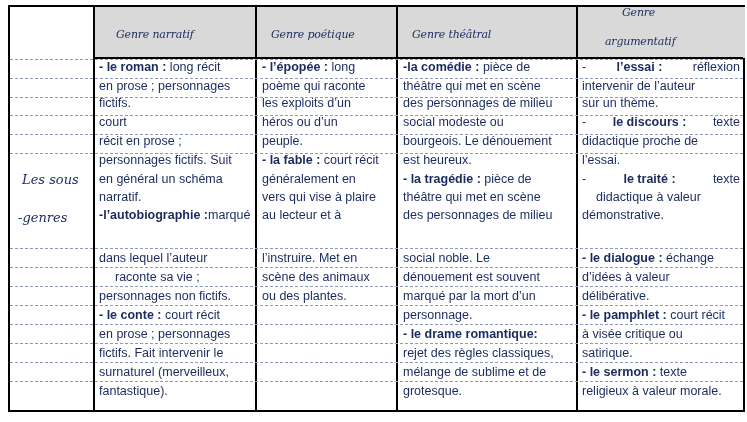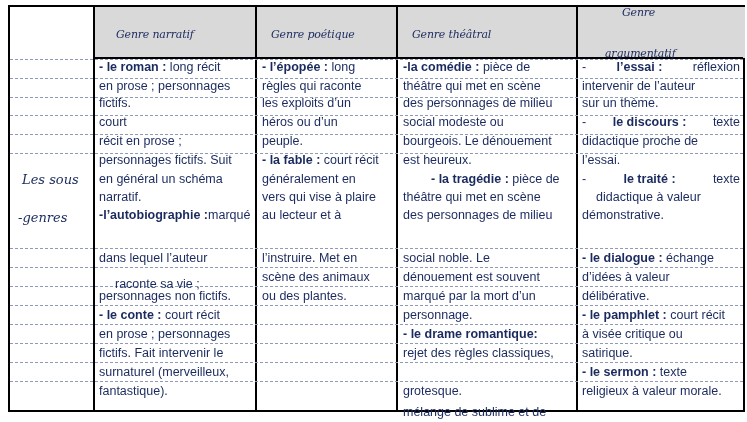--- a/index.html
+++ b/index.html
@@ -47,77 +47,77 @@
   <div class="dash" style="left:0;right:0;top:317px;"></div>
   <div class="dash" style="left:0;right:0;top:336px;"></div>
   <div class="dash" style="left:0;right:0;top:355px;"></div>
   <div class="dash" style="left:0;right:0;top:374px;"></div>
 </div>
 
 <div class="hdr" style="left:116px;top:28px;">Genre narratif</div>
 <div class="hdr" style="left:271px;top:28px;">Genre poétique</div>
 <div class="hdr" style="left:412px;top:28px;">Genre théâtral</div>
 <div class="hdr" style="left:622px;top:6px;">Genre</div>
-<div class="hdr" style="left:605px;top:35px;margin-top:12px;">argumentatif</div>
+<div class="hdr" style="left:605px;top:35px;">argumentatif</div>
 
 <div class="side" style="left:22px;top:163px;margin-top:9px;">Les sous</div>
 <div class="side" style="left:18px;top:210px;">-genres</div>
 
 <div class="line" style="left:99px;top:59px;"><b>- le roman :</b> <span>long récit</span></div>
 <div class="line" style="left:99px;top:78px;">en prose ; personnages</div>
 <div class="line" style="left:99px;top:95px;">fictifs.</div>
 <div class="line j" style="left:99px;top:114px;width:148px;">
     <span>court</span>
   </div>
 <div class="line" style="left:99px;top:133px;">récit en prose ;</div>
 <div class="line" style="left:99px;top:152px;">personnages fictifs. Suit</div>
 <div class="line" style="left:99px;top:171px;">en général un schéma</div>
 <div class="line" style="left:99px;top:189px;">narratif.</div>
 <div class="line j" style="left:99px;top:207px;width:148px;">
     <b>-l’autobiographie :</b>
     <span>marqué</span>
   </div>
 <div class="line" style="left:99px;top:250px;">dans lequel l’auteur</div>
-<div class="line" style="left:99px;top:276px;padding-left:16px;">raconte sa vie ;</div>
+<div class="line" style="left:99px;top:269px;padding-left:16px;">raconte sa vie ;</div>
 <div class="line" style="left:99px;top:288px;">personnages non fictifs.</div>
 <div class="line" style="left:99px;top:307px;"><b>- le conte :</b> <span>court récit</span></div>
 <div class="line" style="left:99px;top:326px;">en prose ; personnages</div>
 <div class="line" style="left:99px;top:345px;">fictifs. Fait intervenir le</div>
 <div class="line" style="left:99px;top:364px;">surnaturel (merveilleux,</div>
 <div class="line" style="left:99px;top:383px;">fantastique).</div>
 
 <div class="line" style="left:262px;top:59px;"><b>- l’épopée :</b> <span>long</span></div>
-<div class="line" style="left:262px;top:78px;">règles qui raconte</div>
+<div class="line" style="left:262px;top:78px;">poème qui raconte</div>
 <div class="line" style="left:262px;top:95px;">les exploits d’un</div>
 <div class="line" style="left:262px;top:114px;">héros ou d’un</div>
 <div class="line" style="left:262px;top:133px;">peuple.</div>
 <div class="line" style="left:262px;top:152px;"><b>- la fable :</b> <span>court récit</span></div>
 <div class="line" style="left:262px;top:171px;">généralement en</div>
 <div class="line" style="left:262px;top:189px;">vers qui vise à plaire</div>
 <div class="line" style="left:262px;top:207px;">au lecteur et à</div>
 <div class="line" style="left:262px;top:250px;">l’instruire. Met en</div>
 <div class="line" style="left:262px;top:269px;">scène des  animaux</div>
 <div class="line" style="left:262px;top:288px;">ou des plantes.</div>
 
 <div class="line" style="left:403px;top:59px;"><b>-la comédie :</b> <span>pièce de</span></div>
 <div class="line" style="left:403px;top:78px;">théâtre qui met en scène</div>
 <div class="line" style="left:403px;top:95px;">des personnages de milieu</div>
 <div class="line" style="left:403px;top:114px;">social modeste ou</div>
 <div class="line" style="left:403px;top:133px;">bourgeois. Le dénouement</div>
 <div class="line" style="left:403px;top:152px;">est heureux.</div>
-<div class="line" style="left:403px;top:171px;margin-left:28px;"><b>- la tragédie :</b> <span>pièce de</span></div>
+<div class="line" style="left:403px;top:171px;"><b>- la tragédie :</b> <span>pièce de</span></div>
 <div class="line" style="left:403px;top:189px;">théâtre qui met en scène</div>
 <div class="line" style="left:403px;top:207px;">des personnages de milieu</div>
 <div class="line" style="left:403px;top:250px;">social noble. Le</div>
 <div class="line" style="left:403px;top:269px;">dénouement est souvent</div>
 <div class="line" style="left:403px;top:288px;">marqué par la mort d’un</div>
 <div class="line" style="left:403px;top:307px;">personnage.</div>
 <div class="line" style="left:403px;top:326px;"><b>- le drame romantique:</b></div>
 <div class="line" style="left:403px;top:345px;">rejet des règles classiques,</div>
-<div class="line" style="left:403px;top:364px;margin-top:40px;">mélange de sublime et de</div>
+<div class="line" style="left:403px;top:364px;">mélange de sublime et de</div>
 <div class="line" style="left:403px;top:383px;">grotesque.</div>
 
 <div class="line j" style="left:582px;top:59px;width:158px;">
     <span>-</span>
     <b>l’essai :</b>
     <span>réflexion</span>
   </div>
 <div class="line" style="left:582px;top:78px;">intervenir de  l’auteur</div>
 <div class="line" style="left:582px;top:95px;">sur un thème.</div>
 <div class="line j" style="left:582px;top:114px;width:158px;">

